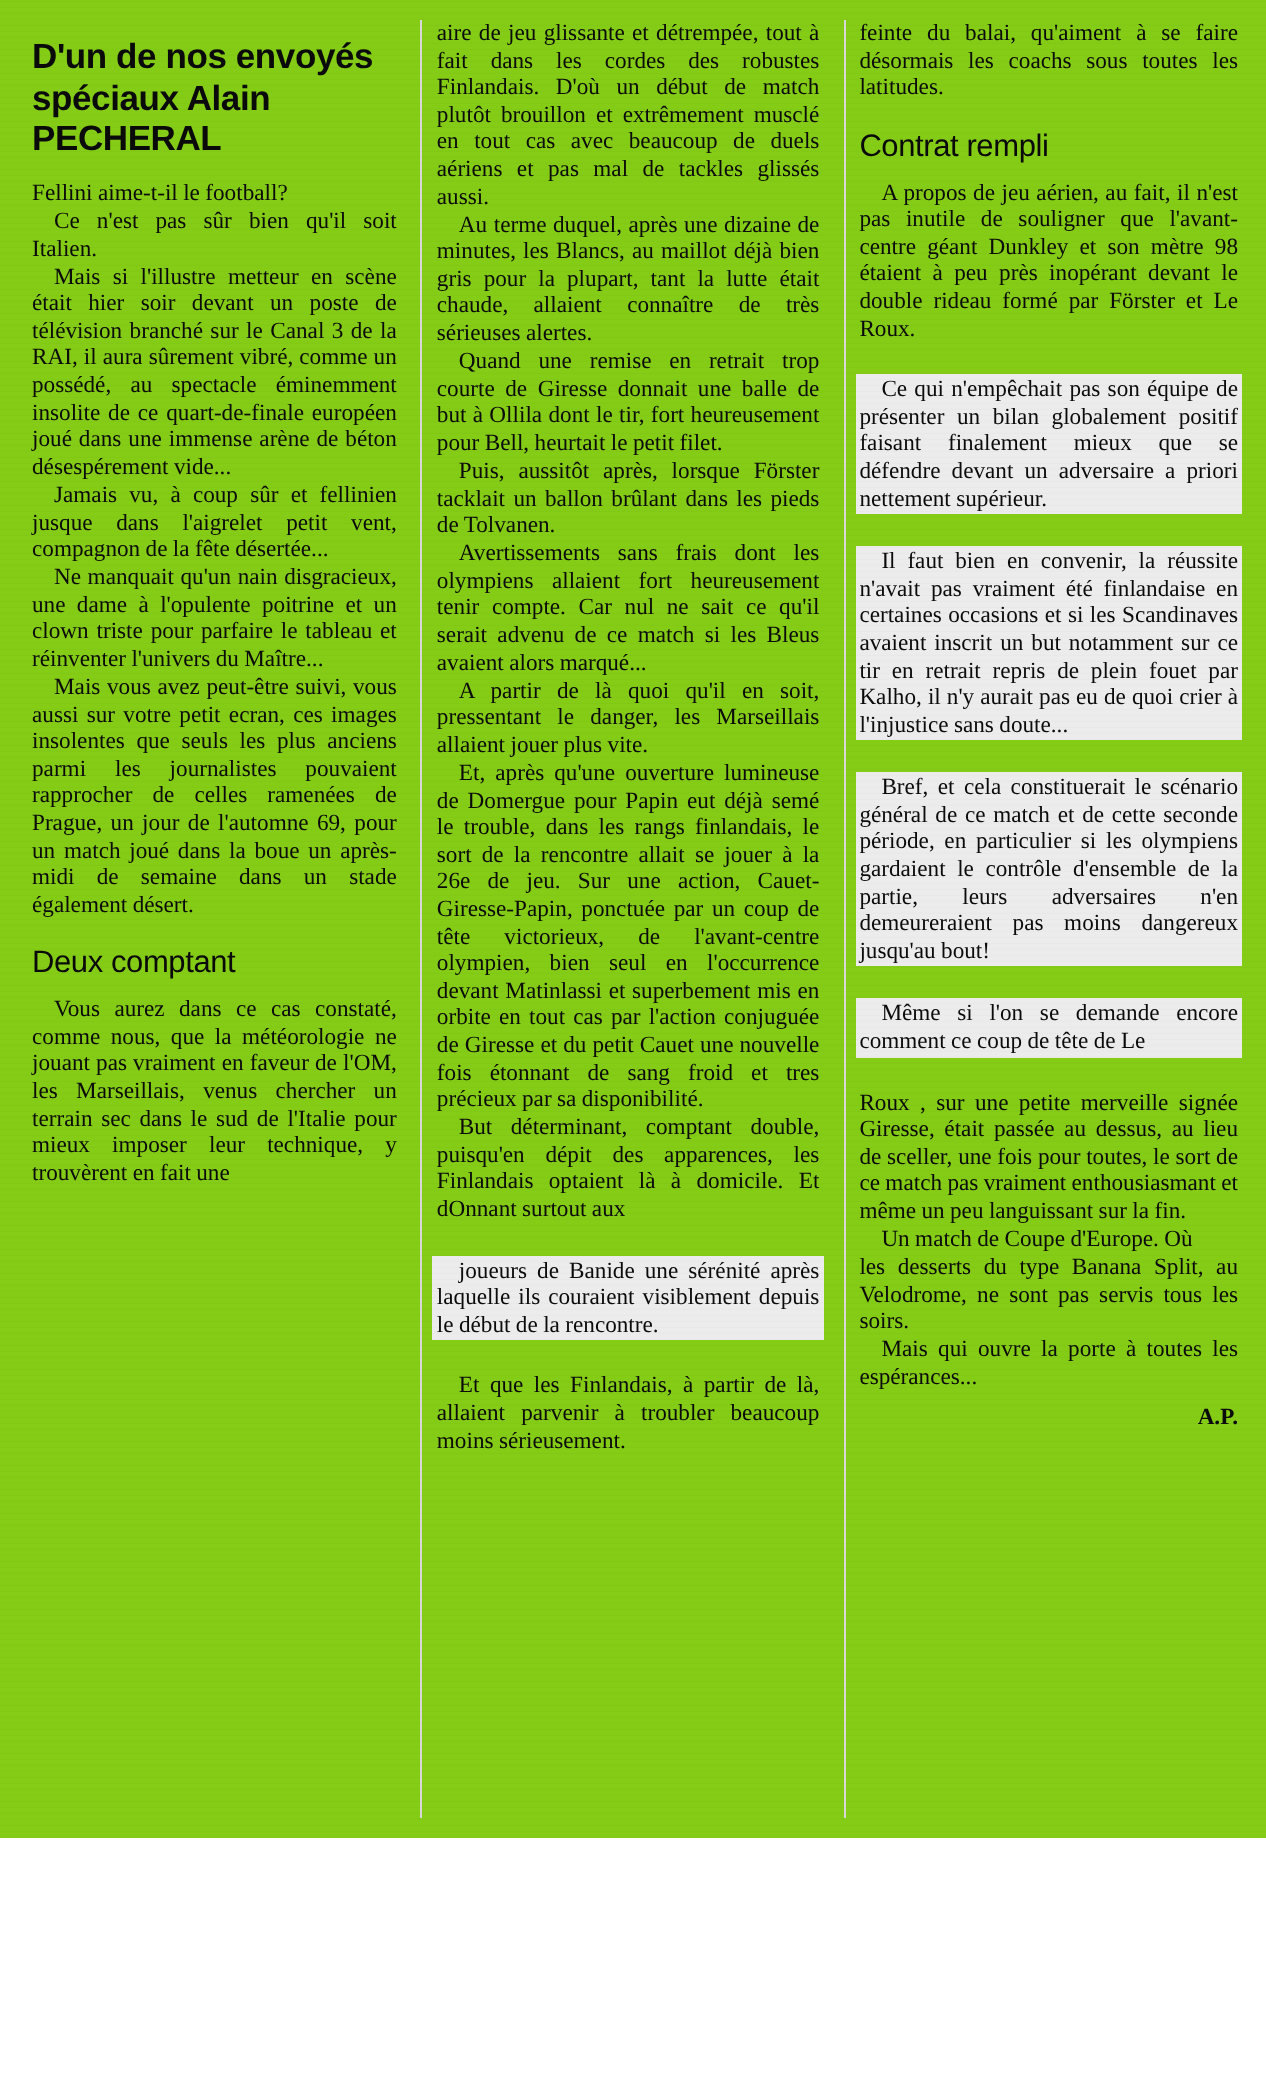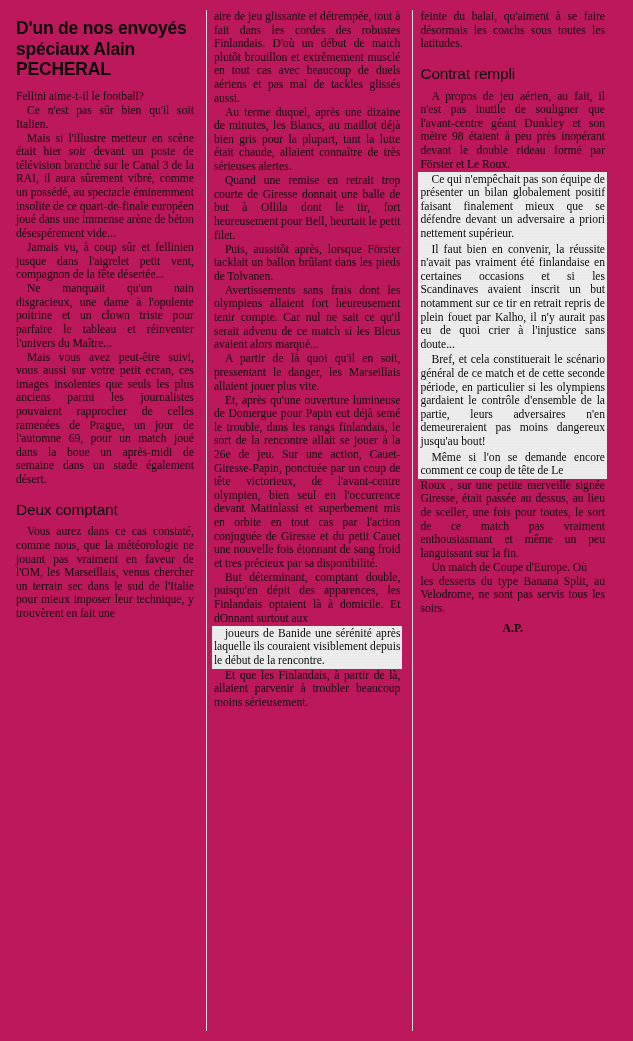--- a/index.html
+++ b/index.html
@@ -10,24 +10,24 @@
   body {
     width: 633px;
     height: 1041px;
     font-family: "Liberation Serif", serif;
     color: #0b0b0b;
     overflow: hidden;
   }
   .page {
     position: relative;
     width: 633px;
-    height: 1041px;
-    background: #be185d;
+    height: 919px;
+    background: #84cc16;
     box-sizing: border-box;
-    padding: 6px 22px 6px 8px;
+    padding: 6px 8px 6px 8px;
   }
   .columns {
     display: flex;
     gap: 0px;
     height: 100%;
   }
   .col {
     box-sizing: border-box;
     position: relative;
   }
@@ -65,30 +65,30 @@
     margin: 0 0 0.5px 0;
     font-size: 11.6px;
     line-height: 13.6px;
     text-align: justify;
     text-indent: 11px;
     hyphens: manual;
     word-spacing: -0.2px;
   }
   p.noindent { text-indent: 0; }
   p.signature {
-    text-align: center;
+    text-align: right;
     font-weight: bold;
     text-indent: 0;
     margin-top: 6px;
     font-size: 11.6px;
   }
   .shade-block {
     background: #ececec;
     padding: 1px 2px 1px 2px;
-    margin: 0 -2px;
+    margin: 16px -2px;
   }
   .grain {
     position: absolute;
     inset: 0;
     pointer-events: none;
     opacity: 0.05;
     background-image:
       repeating-linear-gradient(0deg, rgba(0,0,0,0.35) 0px, rgba(0,0,0,0) 1px, rgba(0,0,0,0) 3px);
   }
 </style>
@@ -129,18 +129,19 @@
       <p class="noindent">feinte du balai, qu'aiment à se faire désormais les coachs sous toutes les latitudes.</p>
       <h2 class="subhead">Contrat rempli</h2>
       <p>A propos de jeu aérien, au fait, il n'est pas inutile de souligner que l'avant-centre géant Dunkley et son mètre 98 étaient à peu près inopérant devant le double rideau formé par Förster et Le Roux.</p>
       <p class="shade-block">Ce qui n'empêchait pas son équipe de présenter un bilan globalement positif faisant finalement mieux que se défendre devant un adversaire a priori nettement supérieur.</p>
       <p class="shade-block">Il faut bien en convenir, la réussite n'avait pas vraiment été finlandaise en certaines occasions et si les Scandinaves avaient inscrit un but notamment sur ce tir en retrait repris de plein fouet par Kalho, il n'y aurait pas eu de quoi crier à l'injustice sans doute...</p>
       <p class="shade-block">Bref, et cela constituerait le scénario général de ce match et de cette seconde période, en particulier si les olympiens gardaient le contrôle d'ensemble de la partie, leurs adversaires n'en demeureraient pas moins dangereux jusqu'au bout!</p>
       <p class="shade-block">Même si l'on se demande encore comment ce coup de tête de Le</p>
       <p class="noindent">Roux , sur une petite merveille signée Giresse, était passée au dessus, au lieu de sceller, une fois pour toutes, le sort de ce match pas vraiment enthousiasmant et même un peu languissant sur la fin.</p>
       <p>Un match de Coupe d'Europe. Où</p>
       <p class="noindent">les desserts du type Banana Split, au Velodrome, ne sont pas servis tous les soirs.</p>
+      <p>Mais qui ouvre la porte à toutes les espérances...</p>
       <p class="signature">A.P.</p>
     </div>
 
   </div>
   <div class="grain"></div>
 </div>
 
 </body></html>

